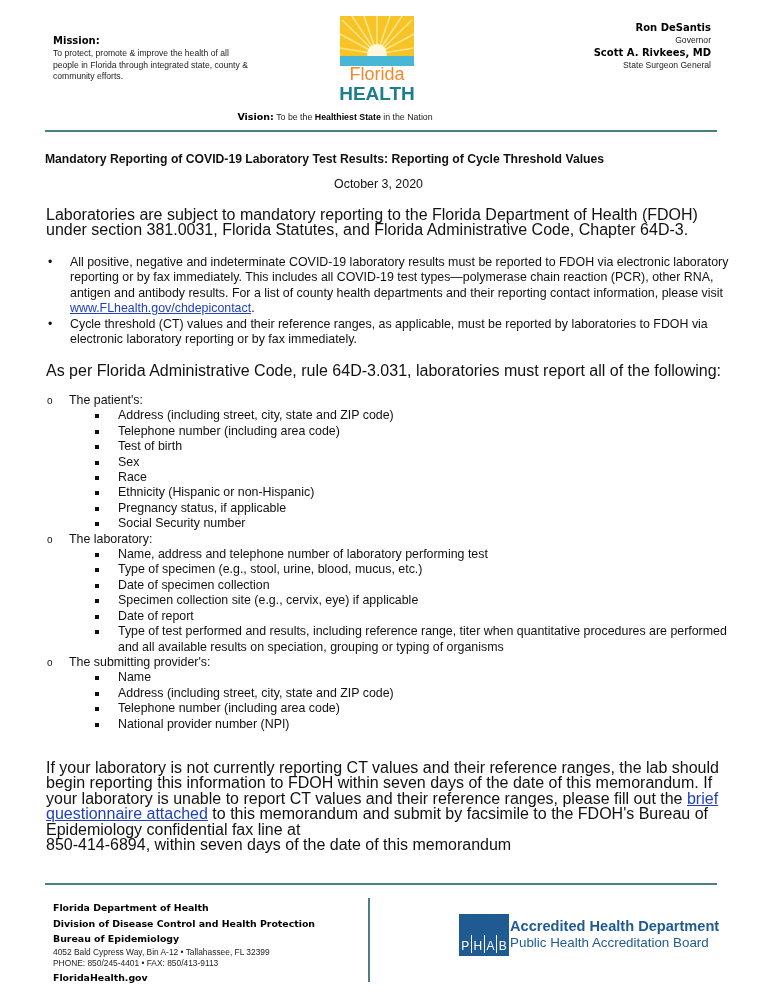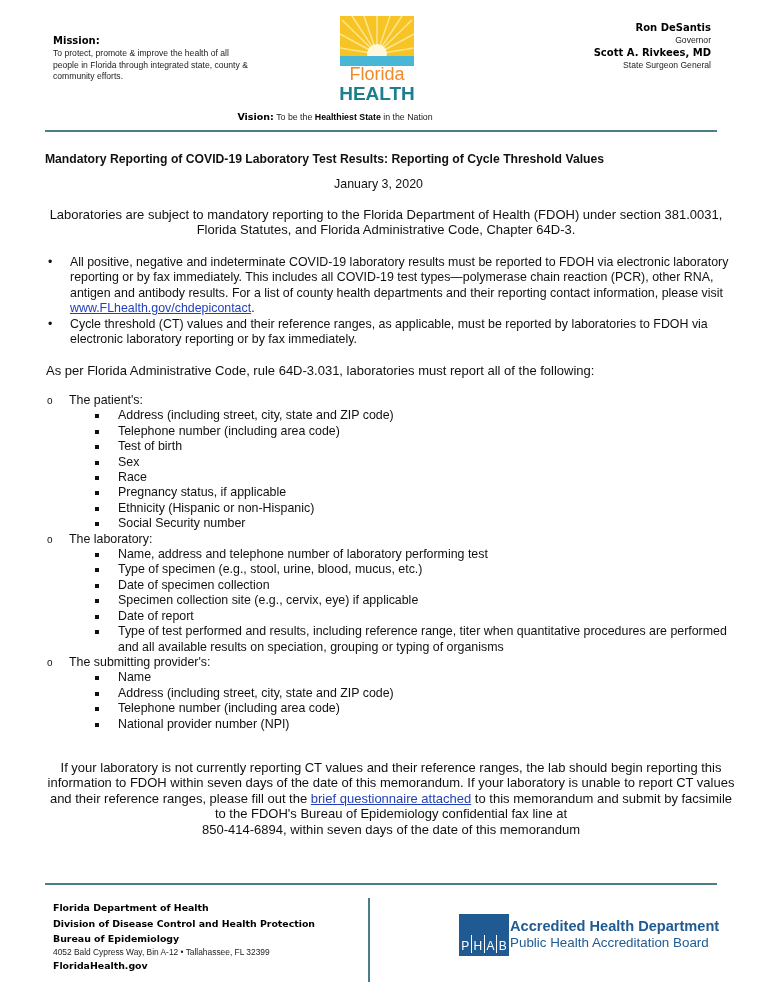--- a/index.html
+++ b/index.html
@@ -23,21 +23,21 @@
   .vision .vl { font-family: "DejaVu Sans", sans-serif; font-weight: bold; font-size: 9.5px; color: #000; }
   .vision b { font-weight: bold; color: #000; }
 
   .rule { background: #4b7f86; height: 2px; }
   .rule-top { left: 45px; width: 672px; top: 130px; }
   .rule-bottom { left: 45px; width: 672px; top: 883px; }
 
   
   .doc-title { left: 0; width: 649px; top: 152px; text-align: center; font-weight: bold; font-size: 12.2px; color: #111; }
   .doc-date { left: 0; width: 757px; top: 177px; text-align: center; font-size: 12.4px; }
-  .para { font-size: 13px; line-height: 15.4px; color: #111; text-align: center; }
+  .para { font-size: 16px; line-height: 15.4px; color: #111; }
   .intro { left: 46px; top: 207px; width: 680px; }
 
   .bullets { left: 46px; top: 255px; width: 690px; margin: 0; padding: 0; list-style: none; }
   .bullets li { position: relative; padding-left: 24px; font-size: 12.4px; line-height: 15.4px; }
   .bullets li .dot { position: absolute; left: 2px; top: 0; }
 
   .as-per { left: 46px; top: 363px; }
 
   .outline { left: 46px; top: 393px; width: 690px; }
   .grp { position: relative; }
@@ -109,21 +109,21 @@
 </div>
 
 <div class="abs vision">
   <span class="vl">Vision</span><span class="vl">:</span>
   <span>To be the </span><b>Healthiest State</b><span> in the Nation</span>
 </div>
 
 <div class="abs rule rule-top"></div>
 
 <div class="abs doc-title">Mandatory Reporting of COVID-19 Laboratory Test Results: Reporting of Cycle Threshold Values</div>
-<div class="abs doc-date">January 3, 2020</div>
+<div class="abs doc-date">October 3, 2020</div>
 
 <div class="abs para intro">Laboratories are subject to mandatory reporting to the Florida Department of Health (FDOH) under section 381.0031, Florida Statutes, and Florida Administrative Code, Chapter 64D-3.</div>
 
 <ul class="abs bullets">
   <li>
     <span class="dot">•</span>
     <span>All positive, negative and indeterminate COVID-19 laboratory results must be reported to FDOH via electronic laboratory reporting or by fax immediately. This includes all COVID-19 test types—polymerase chain reaction (PCR), other RNA, antigen and antibody results. For a list of county health departments and their reporting contact information, please visit </span><a class="lnk" href="#">www.FLhealth.gov/chdepicontact</a><span>.</span>
   </li>
   <li>
     <span class="dot">•</span>
@@ -136,22 +136,22 @@
 <div class="abs outline">
   <div class="grp">
     <div class="grp-head"><span class="circ">o</span><span>The patient's:</span></div>
     <ul class="sub">
       <li><span class="sq"></span></li>
       <li><span class="sq"></span><span>Address (including street, city, state and ZIP code)</span></li>
       <li><span class="sq"></span><span>Telephone number (including area code)</span></li>
       <li><span class="sq"></span><span>Test of birth</span></li>
       <li><span class="sq"></span><span>Sex</span></li>
       <li><span class="sq"></span><span>Race</span></li>
+      <li><span class="sq"></span><span>Ethnicity (Hispanic or non-Hispanic)</span></li>
       <li><span class="sq"></span><span>Pregnancy status, if applicable</span></li>
-      <li><span class="sq"></span><span>Ethnicity (Hispanic or non-Hispanic)</span></li>
       <li><span class="sq"></span><span>Social Security number</span></li>
     </ul>
   </div>
   <div class="grp">
     <div class="grp-head"><span class="circ">o</span><span>The laboratory:</span></div>
     <ul class="sub">
       <li><span class="sq"></span><span>Name, address and telephone number of laboratory performing test</span></li>
       <li><span class="sq"></span><span>Type of specimen (e.g., stool, urine, blood, mucus, etc.)</span></li>
       <li><span class="sq"></span><span>Date of specimen collection</span></li>
       <li><span class="sq"></span><span>Specimen collection site (e.g., cervix, eye) if applicable</span></li>
@@ -175,20 +175,21 @@
   <span>850-414-6894, within seven days of the date of this memorandum</span>
 </div>
 
 <div class="abs rule rule-bottom"></div>
 
 <div class="abs footer-left">
   <div class="fl-bold">Florida Department of Health</div>
   <div class="fl-bold">Division of Disease Control and Health Protection</div>
   <div class="fl-bold">Bureau of Epidemiology</div>
   <div class="fl-small">4052 Bald Cypress Way, Bin A-12 • Tallahassee, FL 32399</div>
+  <div class="fl-small">PHONE: 850/245-4401 • FAX: 850/413-9113</div>
   <div class="fl-bold">FloridaHealth.gov</div>
 </div>
 
 <div class="abs vrule"></div>
 
 <div class="abs phab">
   <div class="phab-letters">
     <span>P</span>
     <span>H</span>
     <span>A</span>

